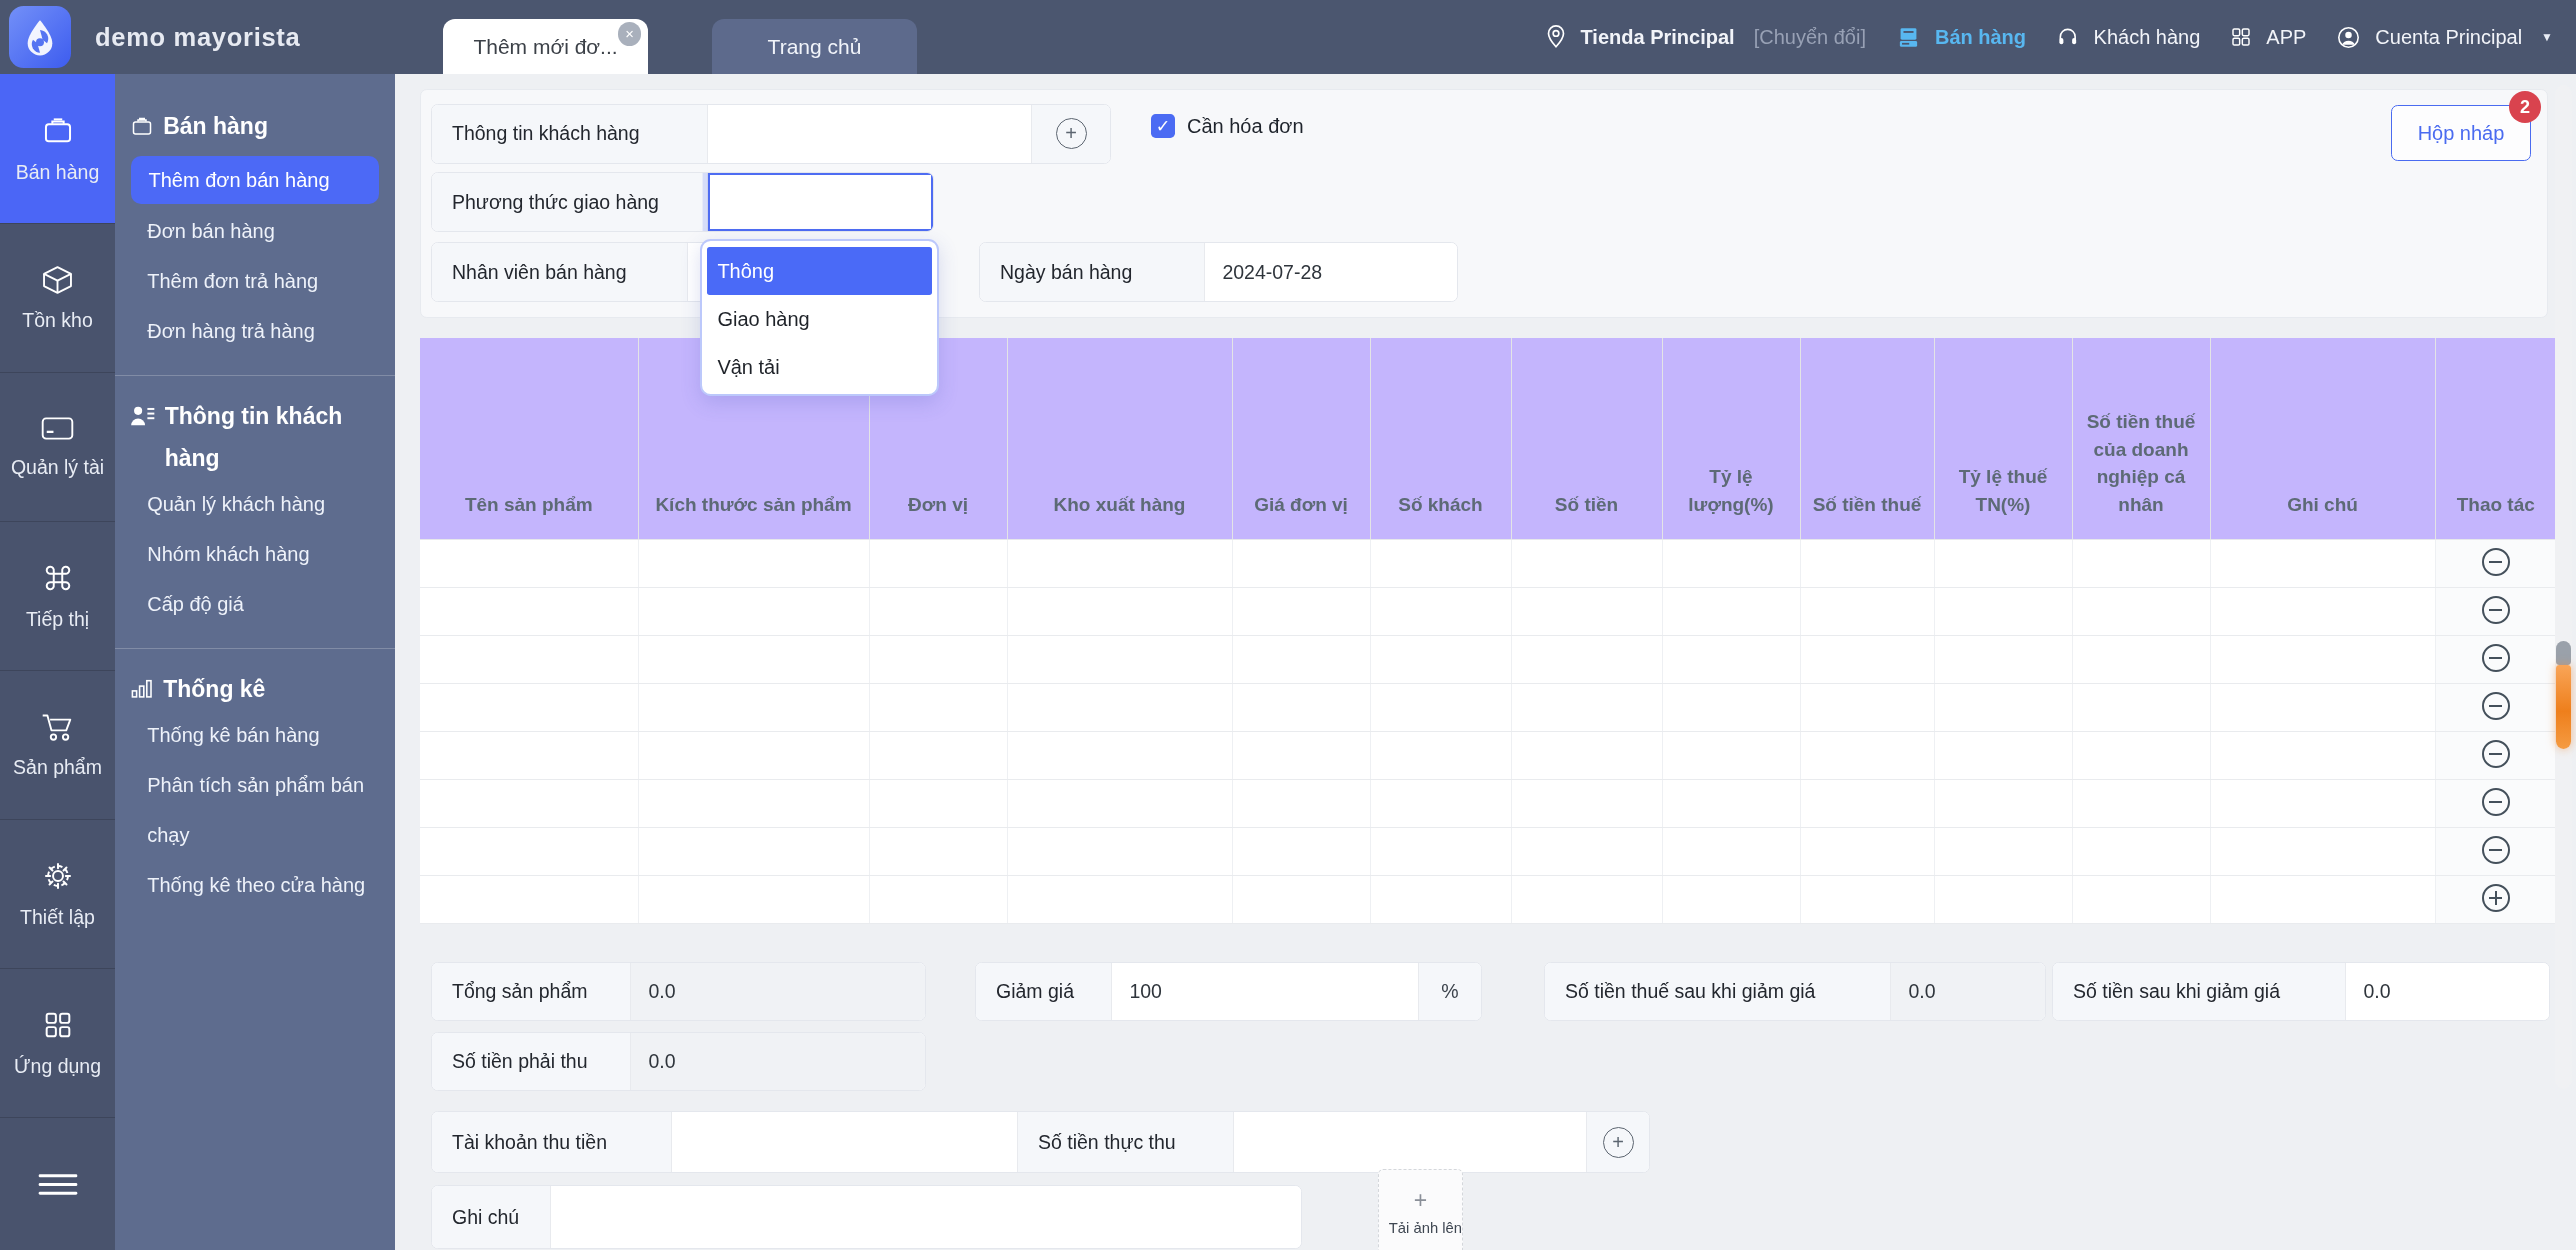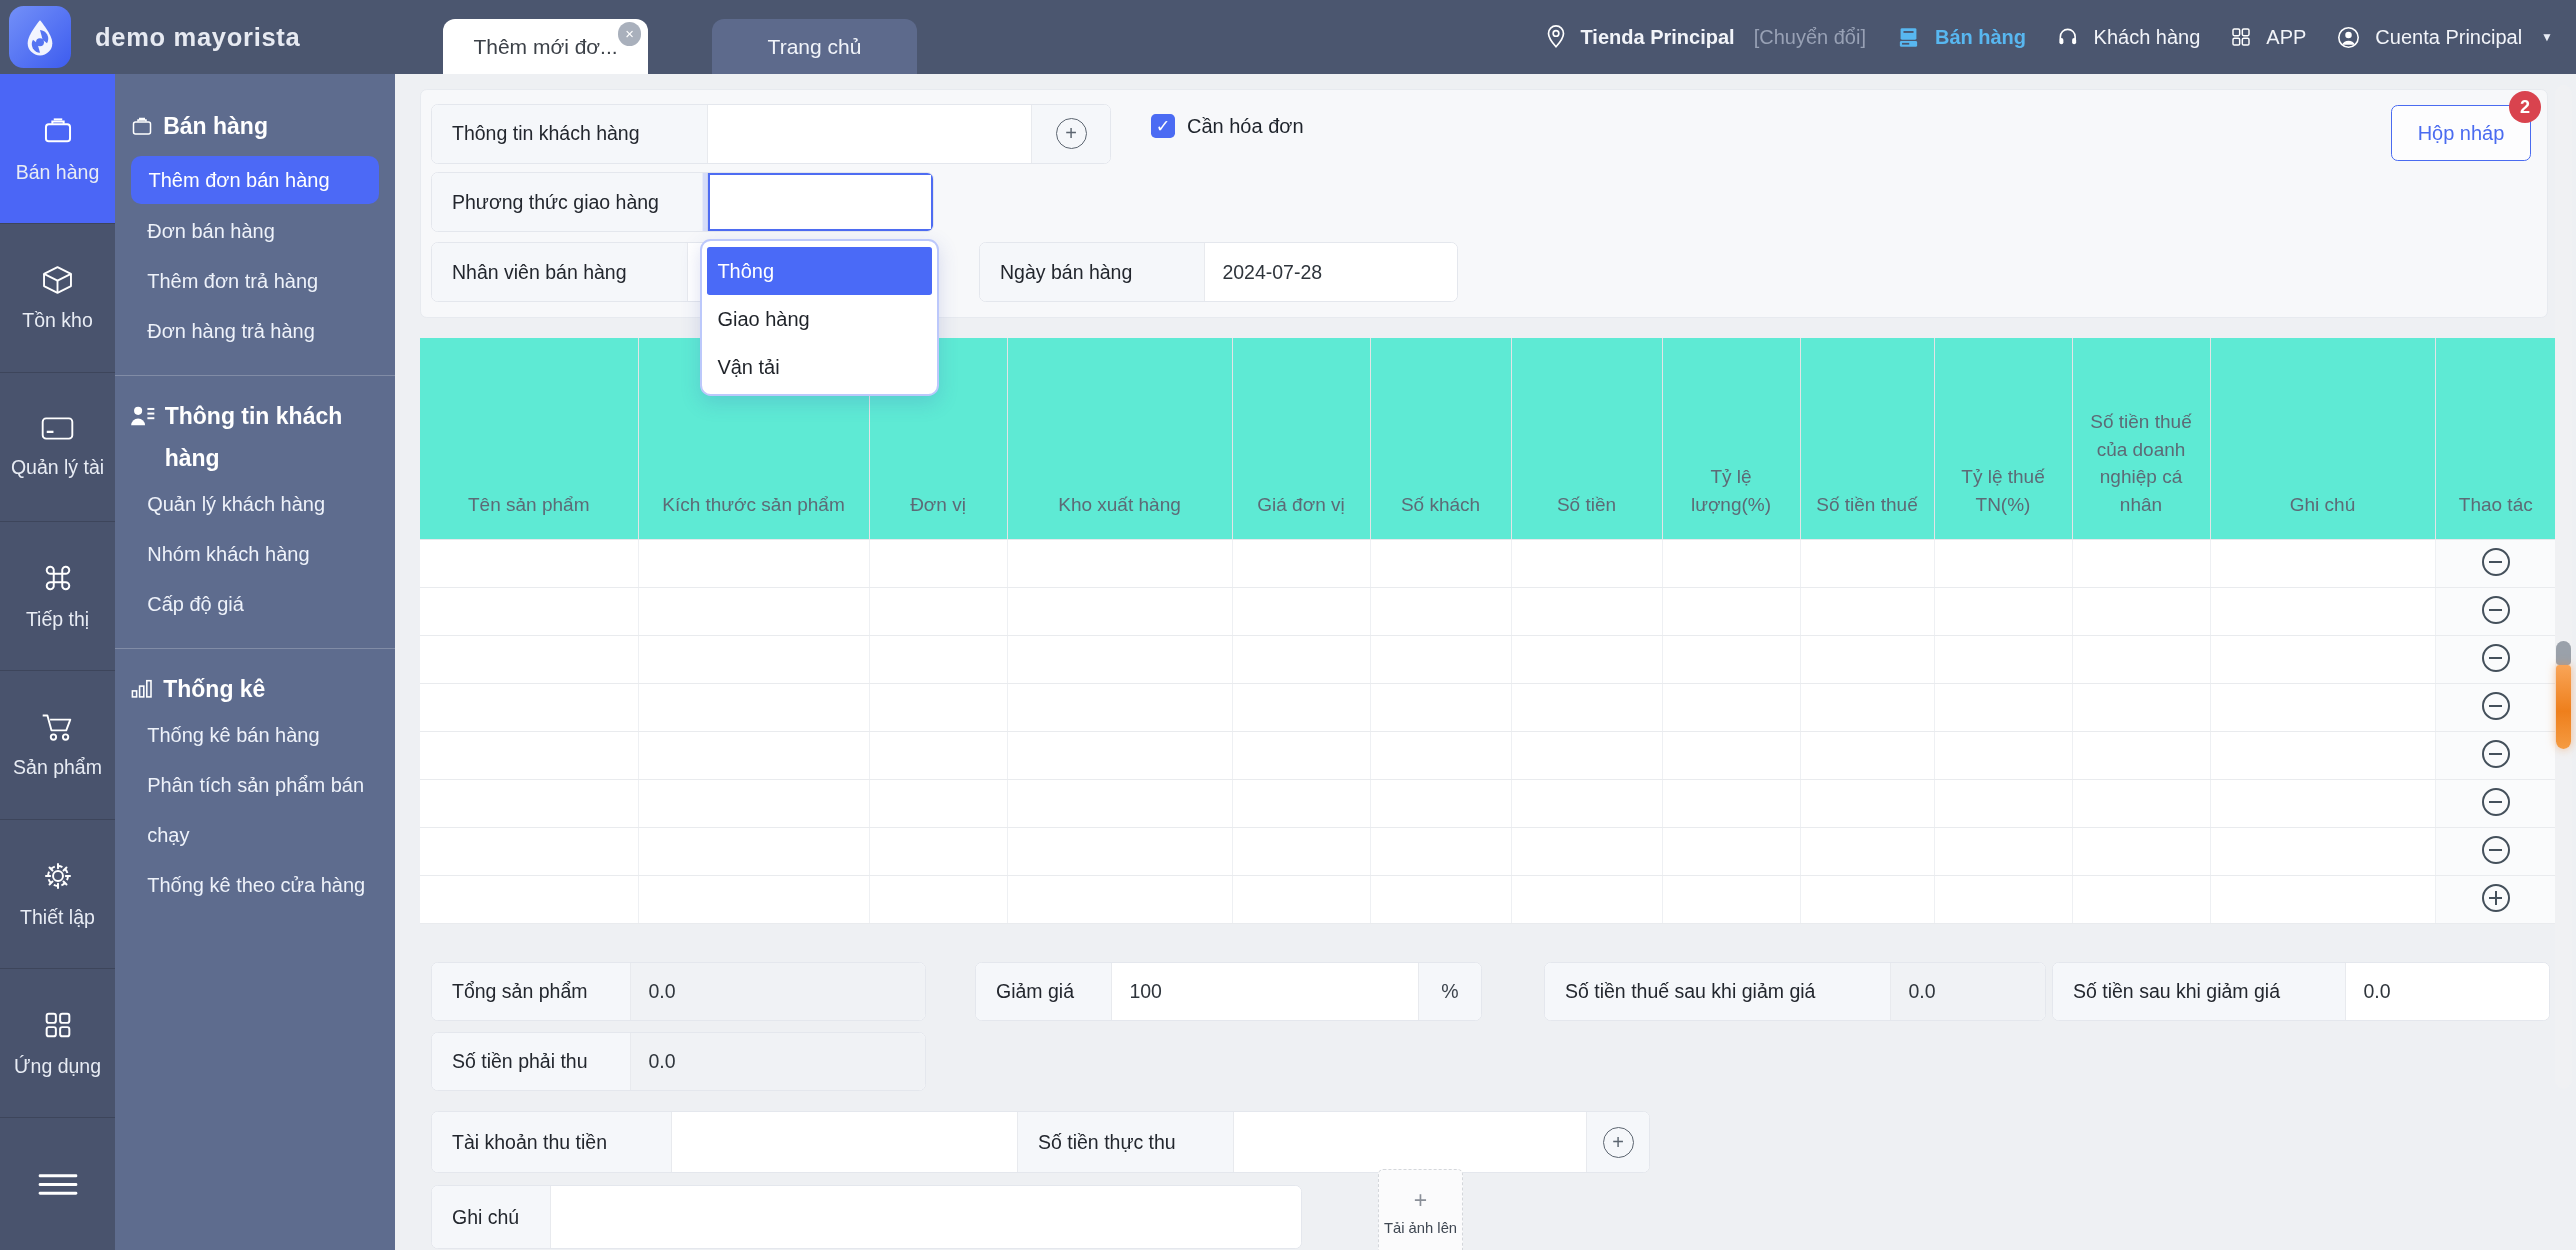--- a/index.html
+++ b/index.html
@@ -79,35 +79,35 @@
     border:2px solid #bcc8fb; border-radius:10.7px; box-shadow:0 6.7px 20px rgba(60,80,180,.18); z-index:30; padding:6px 4.7px; }
   .opt { height:48px; display:flex; align-items:center; padding-left:10.7px; font-size:20px; color:#1f2329; border-radius:2.7px; }
   .opt.selected { background:#4a6af7; color:#fff; }
 
   
   table.grid { position:absolute; left:25px; top:264px; width:2134px; border-collapse:collapse; table-layout:fixed; }
   .grid col.c0{width:218px}.grid col.c1{width:231px}.grid col.c2{width:138px}.grid col.c3{width:225px}
   .grid col.c4{width:138px}.grid col.c5{width:141px}.grid col.c6{width:151px}.grid col.c7{width:138px}
   .grid col.c8{width:134px}.grid col.c9{width:138px}.grid col.c10{width:138px}.grid col.c11{width:225px}
   .grid col.c12{width:121px}
-  .grid th { height:201px; vertical-align:bottom; background:#5eead4; color:#5d6a76; font-size:19px;
-    font-weight:normal; text-align:center; padding:0 6.7px 20px 6.7px; line-height:1.45;
+  .grid th { height:201px; vertical-align:bottom; background:#c4b5fd; color:#5d6a76; font-size:19px;
+    font-weight:bold; text-align:center; padding:0 6.7px 20px 6.7px; line-height:1.45;
     border-right:0.7px solid #e3e4e6; border-bottom:0.7px solid #e6e8eb; }
   .grid th:last-child { border-right:none; }
   .grid td { height:48px; background:#fff; border-right:0.7px solid #eef0f3; border-bottom:0.7px solid #e9ebee; }
   .grid td.op { background:#fafbfc; text-align:center; vertical-align:middle; }
   .circ { width:28px; height:28px; border:2px solid #44505b; border-radius:50%; position:relative; display:inline-block; }
   .circ::before { content:""; position:absolute; left:5.4px; right:5.4px; top:50%; height:2px; margin-top:-1px; background:#44505b; }
   .circ.plus::after { content:""; position:absolute; top:5.4px; bottom:5.4px; left:50%; width:2px; margin-left:-1px; background:#44505b; }
 
   
   .upload-box { position:absolute; left:983px; top:1095px; width:85px; height:134px;
     border:1.3px dashed #d4d7db; border-radius:5.4px; background:#fbfbfc; text-align:center; }
   .upload-plus { margin-top:19px; font-size:23px; color:#8a8f98; line-height:23px; }
-  .upload-text { margin-top:8px; font-size:14.8px; color:#3f4752; }
+  .upload-text { margin-top:8px; font-size:14.8px; color:#3f4752;text-align:right; }
 
   
   .sb-track { position:absolute; right:4px; top:10.7px; width:17.4px; height:1004px; background:#f0f1f3; border-radius:8.7px; }
   .sb-thumb { position:absolute; right:5.4px; top:567px; width:14.8px; }
   .sb-cap { height:24px; background:#9aa1aa; border-radius:7.4px 7.4px 3.4px 3.4px; }
   .sb-body { height:84px; background:linear-gradient(180deg,#f9a558,#ee7f1c 55%,#f59b42);
     border-radius:3.4px 3.4px 7.4px 7.4px; box-shadow:0 0 9.4px rgba(240,140,60,.55); }
 
   svg { display:block; }
 </style>

